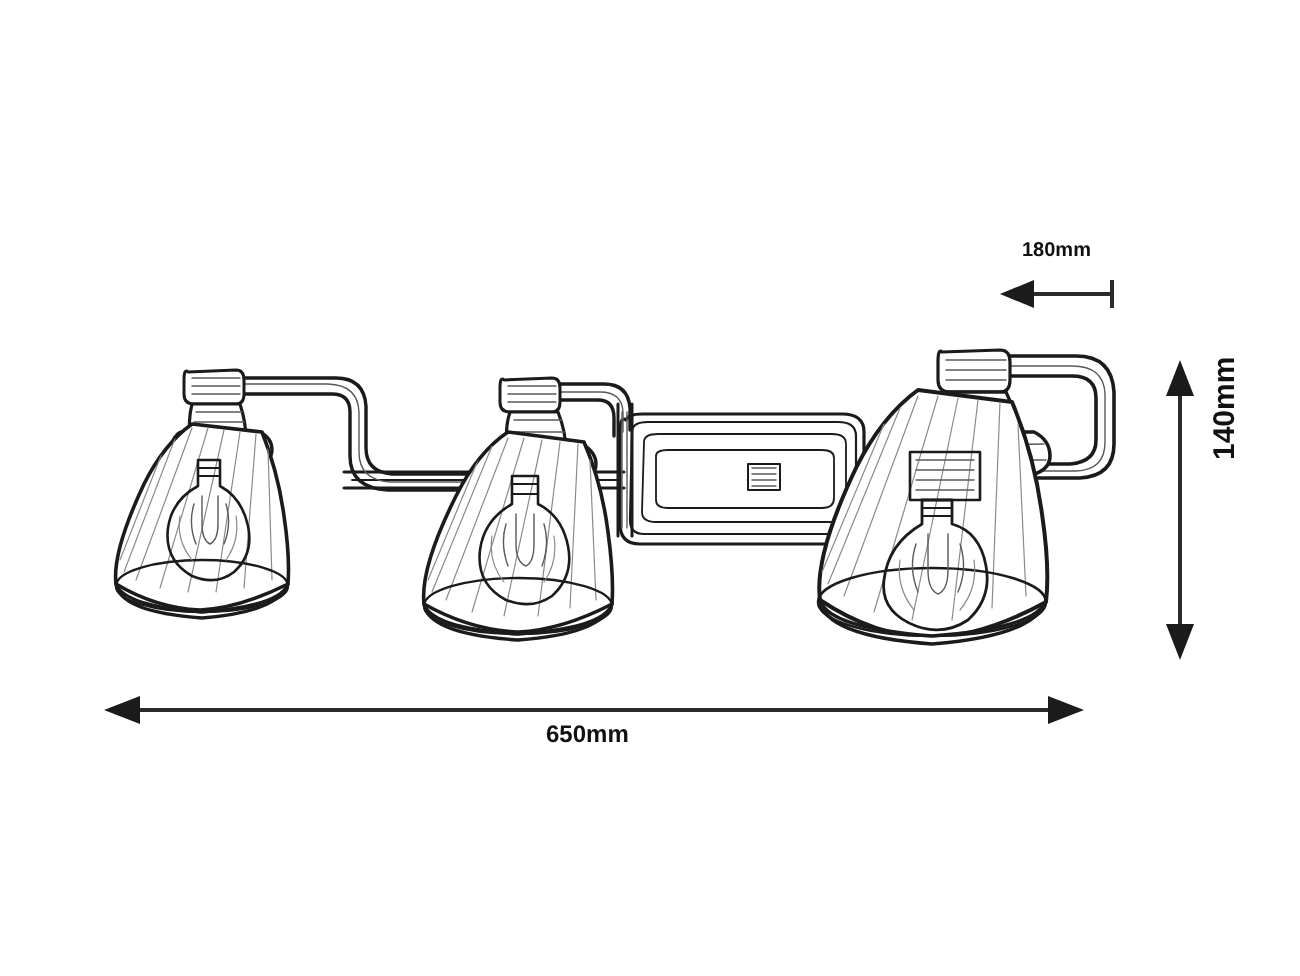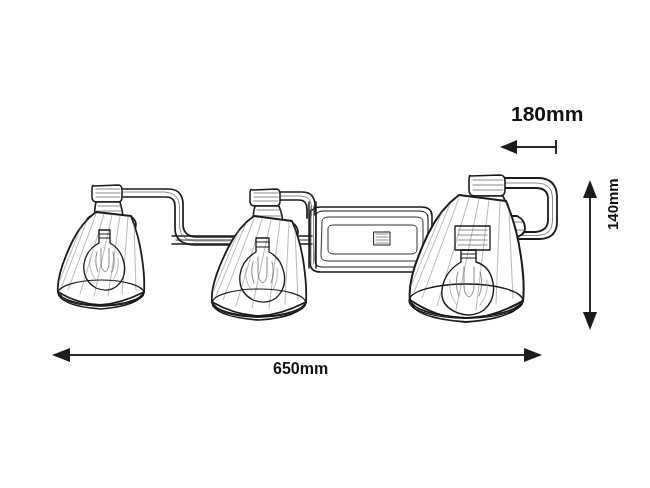--- a/index.html
+++ b/index.html
@@ -28,33 +28,33 @@
     position: absolute;
     font-family: "Liberation Sans", sans-serif;
     font-weight: bold;
     color: #111111;
     white-space: nowrap;
     letter-spacing: 0px;
   }
   #label-width {
     left: 273px;
     top: 360px;
-    font-size: 16px;
+    font-size: 12px;
   }
   #label-height {
     left: 604px;
     top: 230px;
     font-size: 15px;
     transform: rotate(-90deg);
     transform-origin: left top;
   }
   #label-depth {
     left: 511px;
-    top: 102px;
-    font-size: 21px;
+    top: 120px;
+    font-size: 10px;
   }
   .lamp-line {
     fill: none;
     stroke: #1b1b1b;
     stroke-linecap: round;
     stroke-linejoin: round;
   }
   .lamp-fill-white {
     fill: #ffffff;
     stroke: #1b1b1b;

